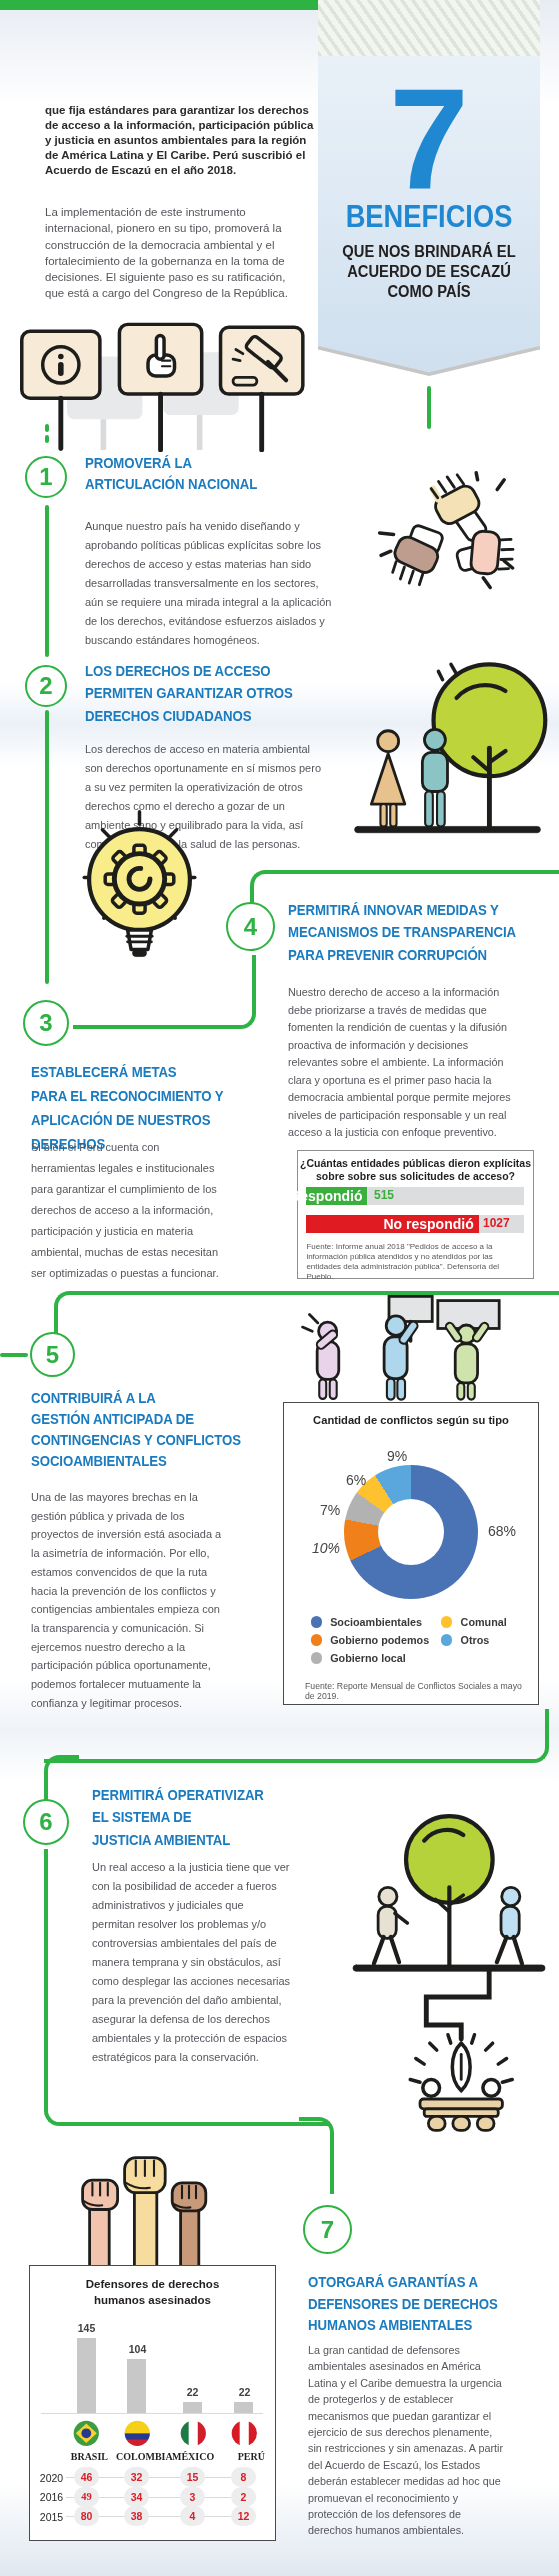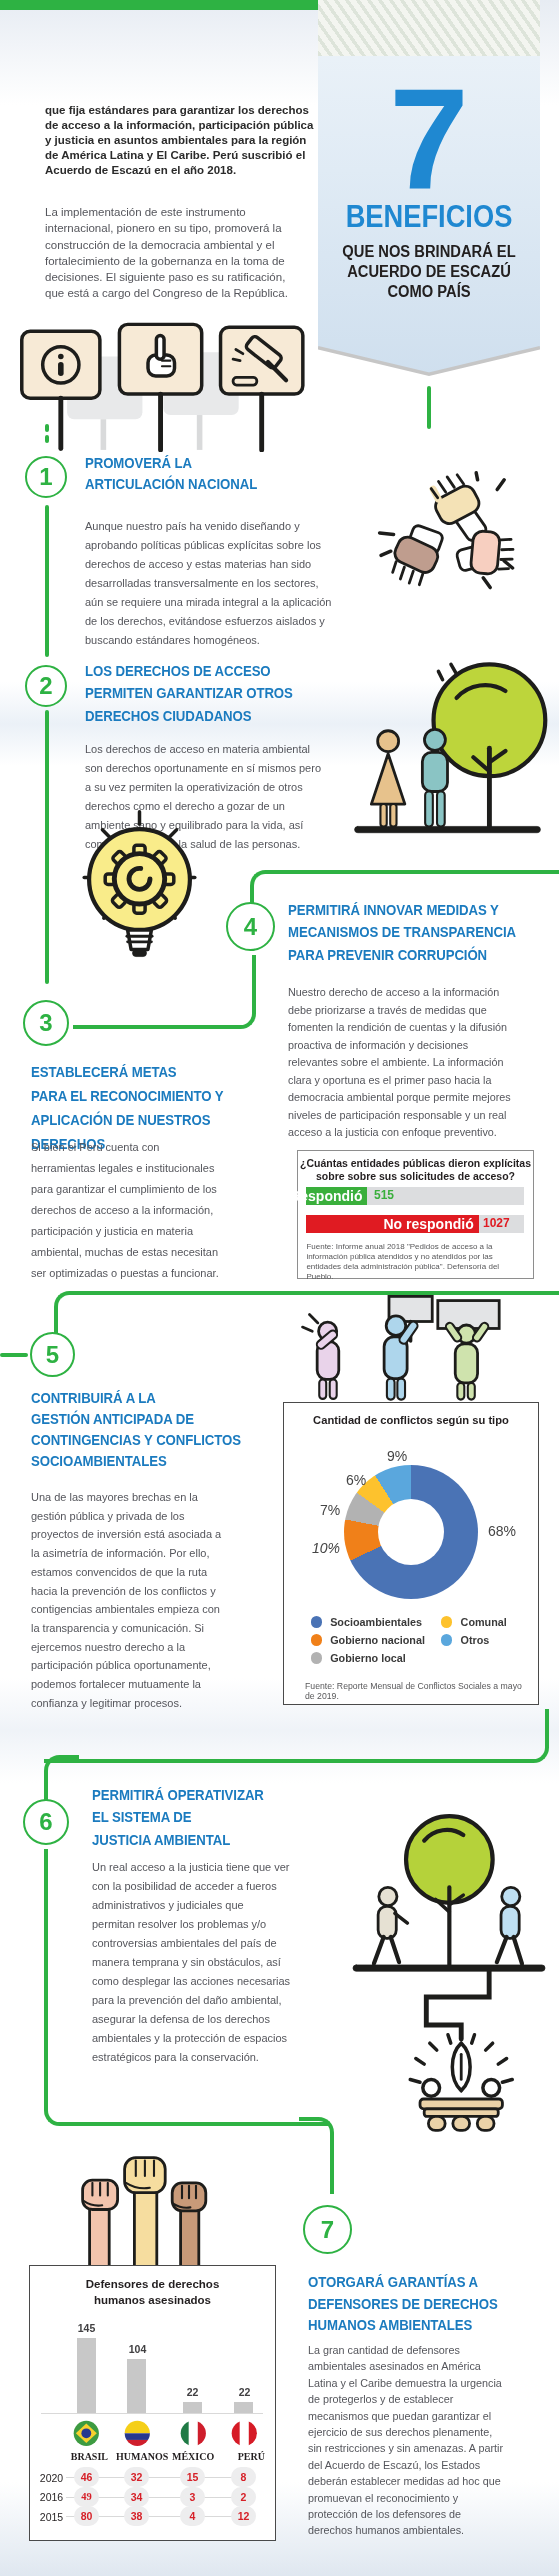--- a/index.html
+++ b/index.html
@@ -330,21 +330,21 @@
     <span class="pct" style="left:28px;top:137px;font-style:italic;">10%</span>
     <span class="pct" style="left:36px;top:99px;">7%</span>
     <span class="pct" style="left:62px;top:69px;">6%</span>
     <span class="pct" style="left:103px;top:45px;">9%</span>
     <div class="legend-item" style="left:26.6px;top:213px;">
       <span class="legend-dot" style="background: rgb(74, 115, 181);"></span>
       <span>Socioambientales</span>
     </div>
     <div class="legend-item" style="left:26.6px;top:231px;">
       <span class="legend-dot" style="background: rgb(240, 128, 25);"></span>
-      <span>Gobierno nacional</span>
+      <span>Gobierno podemos</span>
     </div>
     <div class="legend-item" style="left:26.6px;top:249px;">
       <span class="legend-dot" style="background: rgb(178, 178, 178);"></span>
       <span>Gobierno local</span>
     </div>
     <div class="legend-item" style="left:157px;top:213px;">
       <span class="legend-dot" style="background: rgb(253, 194, 45);"></span>
       <span>Comunal</span>
     </div>
     <div class="legend-item" style="left:157px;top:231px;">
@@ -501,21 +501,21 @@
           <circle cx="19" cy="19" r="18"></circle>
         </clipPath>
       <g clip-path="url(#cPer)">
         <rect x="0" y="0" width="12.6" height="38" fill="#d61b26"></rect>
         <rect x="12.6" y="0" width="12.8" height="38" fill="#ffffff"></rect>
         <rect x="25.4" y="0" width="12.6" height="38" fill="#d61b26"></rect>
       </g>
     </svg>
 
     <span class="country" style="left:36px;top:185px;">BRASIL</span>
-    <span class="country" style="left:86px;top:185px;">HUMANOS</span>
+    <span class="country" style="left:86px;top:185px;">COLOMBIA</span>
     <span class="country" style="left:142px;top:185px;">MÉXICO</span>
     <span class="country" style="left:193px;top:185px;">PERÚ</span>
 
     <div class="rowline" style="left:36px;top:211px;width:179px;"></div>
     <div class="rowline" style="left:36px;top:231px;width:179px;"></div>
     <div class="rowline" style="left:36px;top:250px;width:179px;"></div>
 
     <span class="year" style="left:9.8px;top:206px;">2020</span>
     <span class="year" style="left:9.8px;top:225px;">2016</span>
     <span class="year" style="left:9.8px;top:245px;">2015</span>

